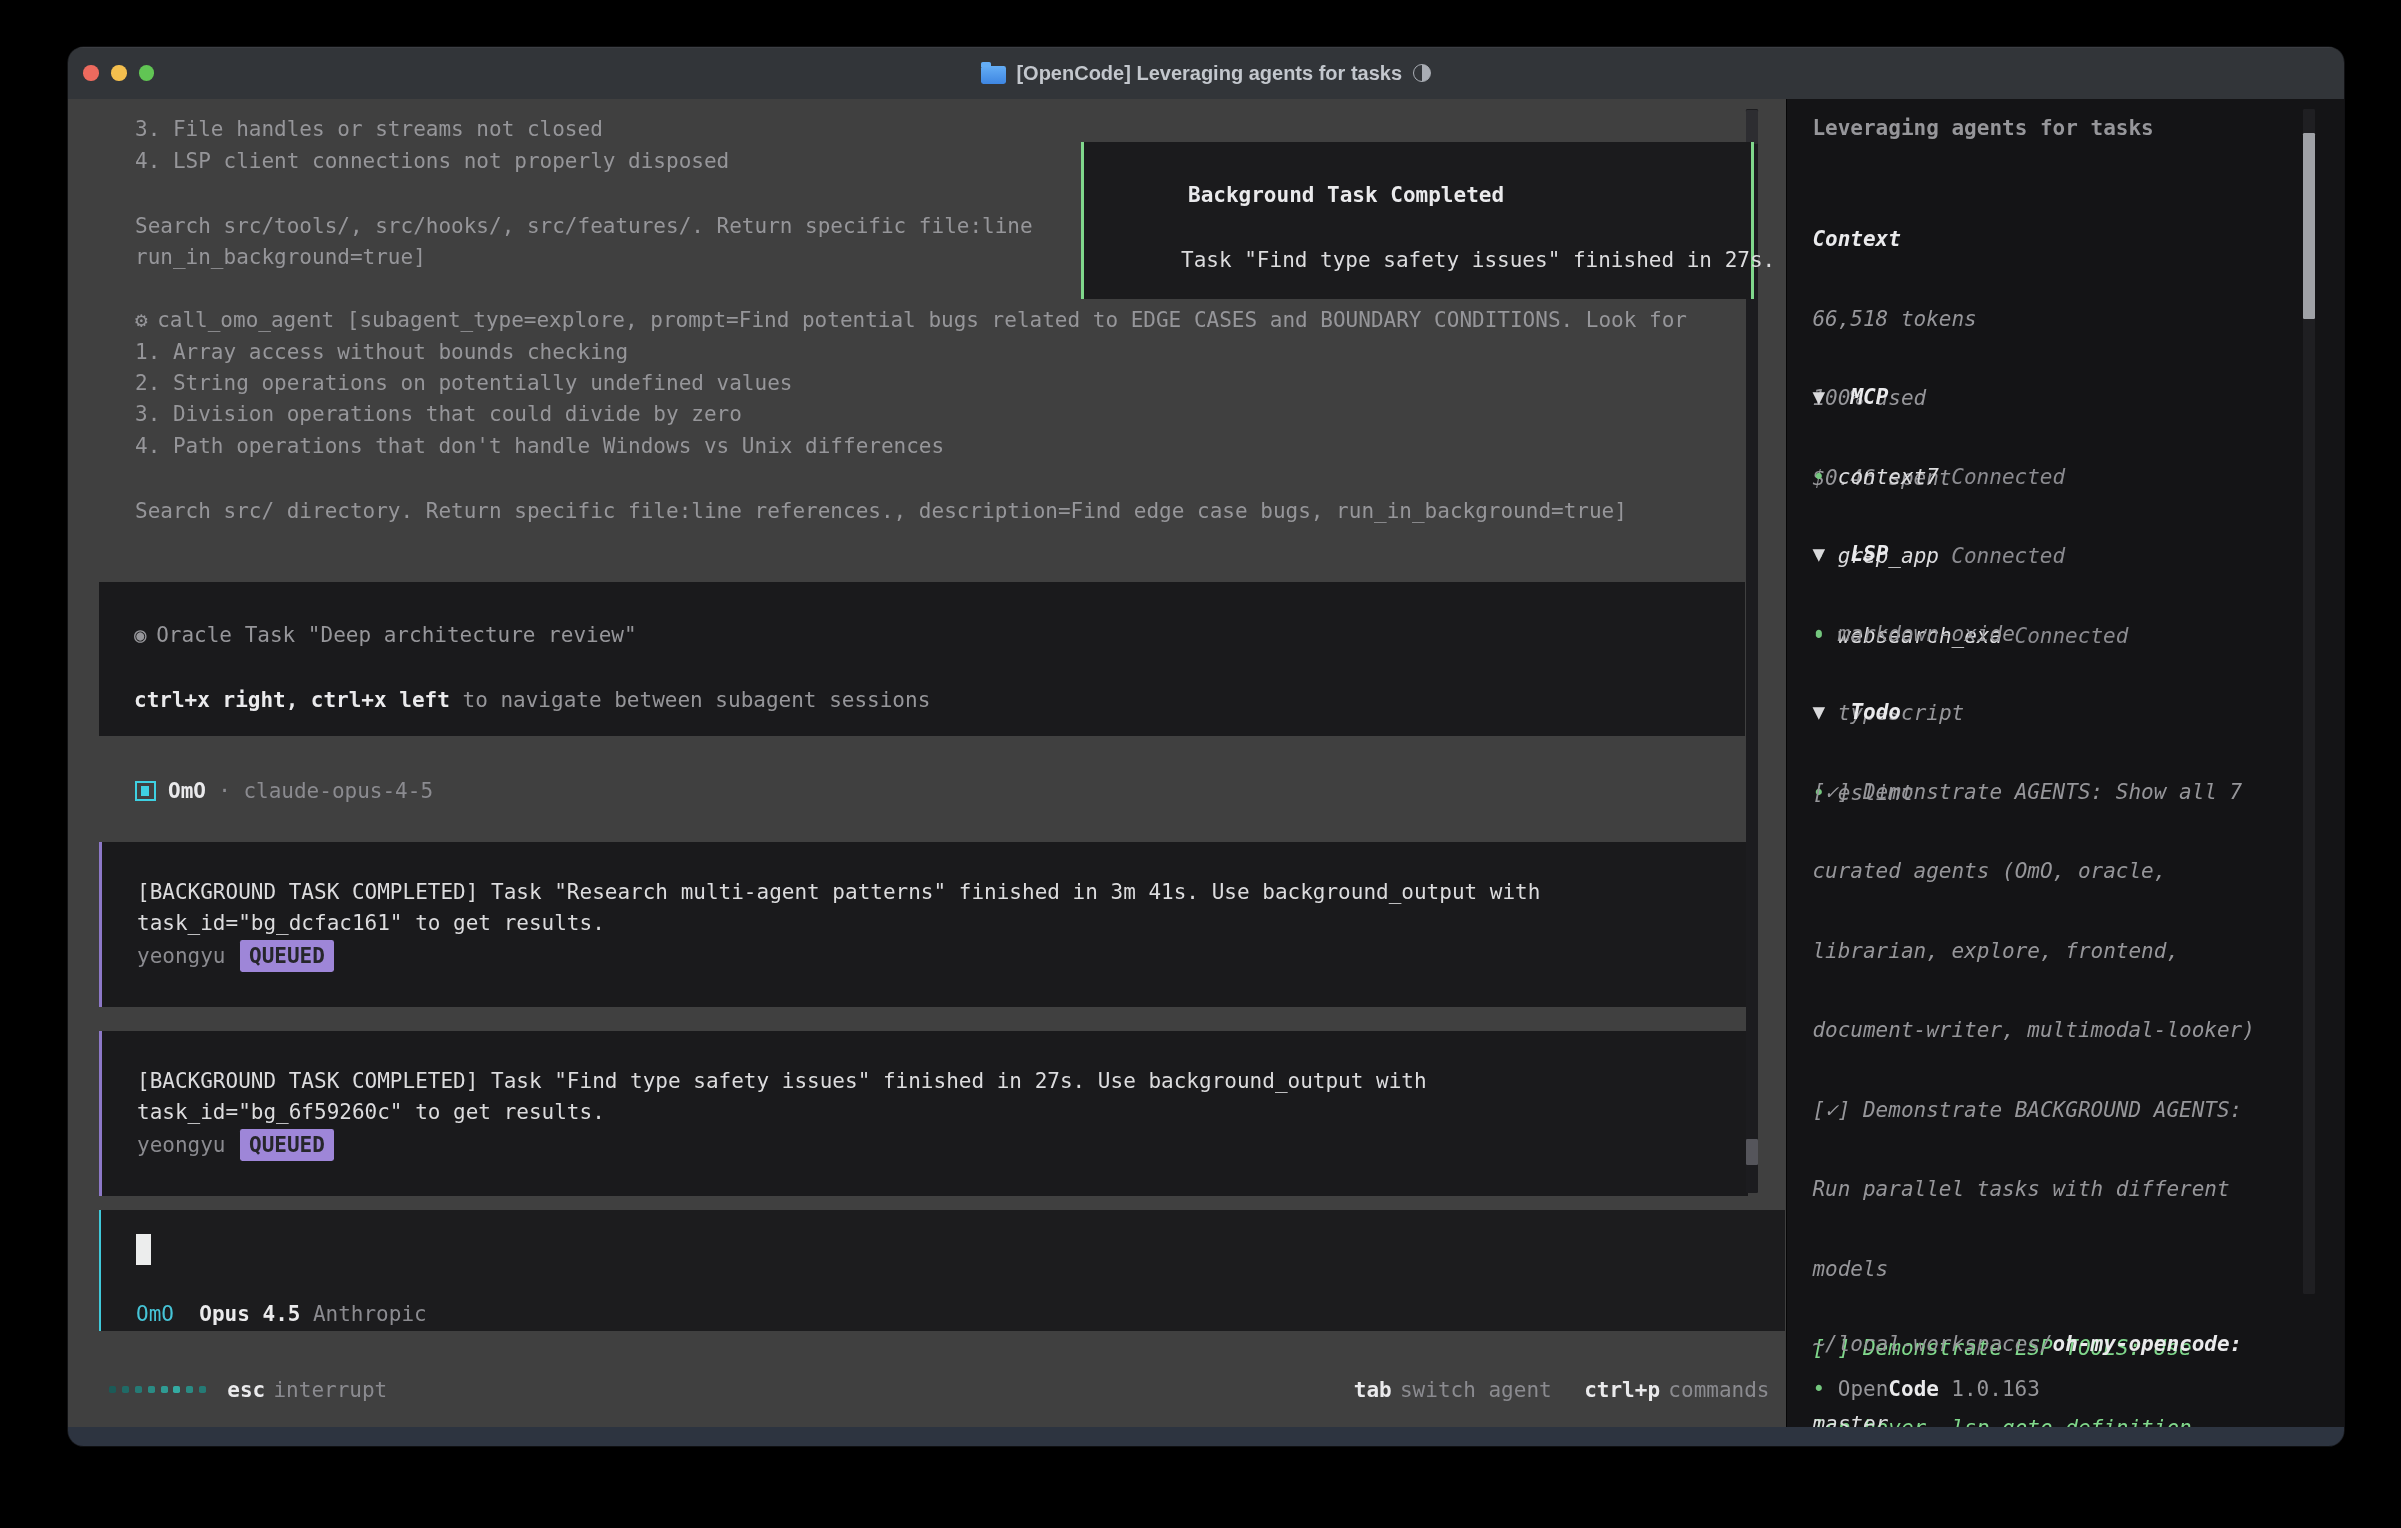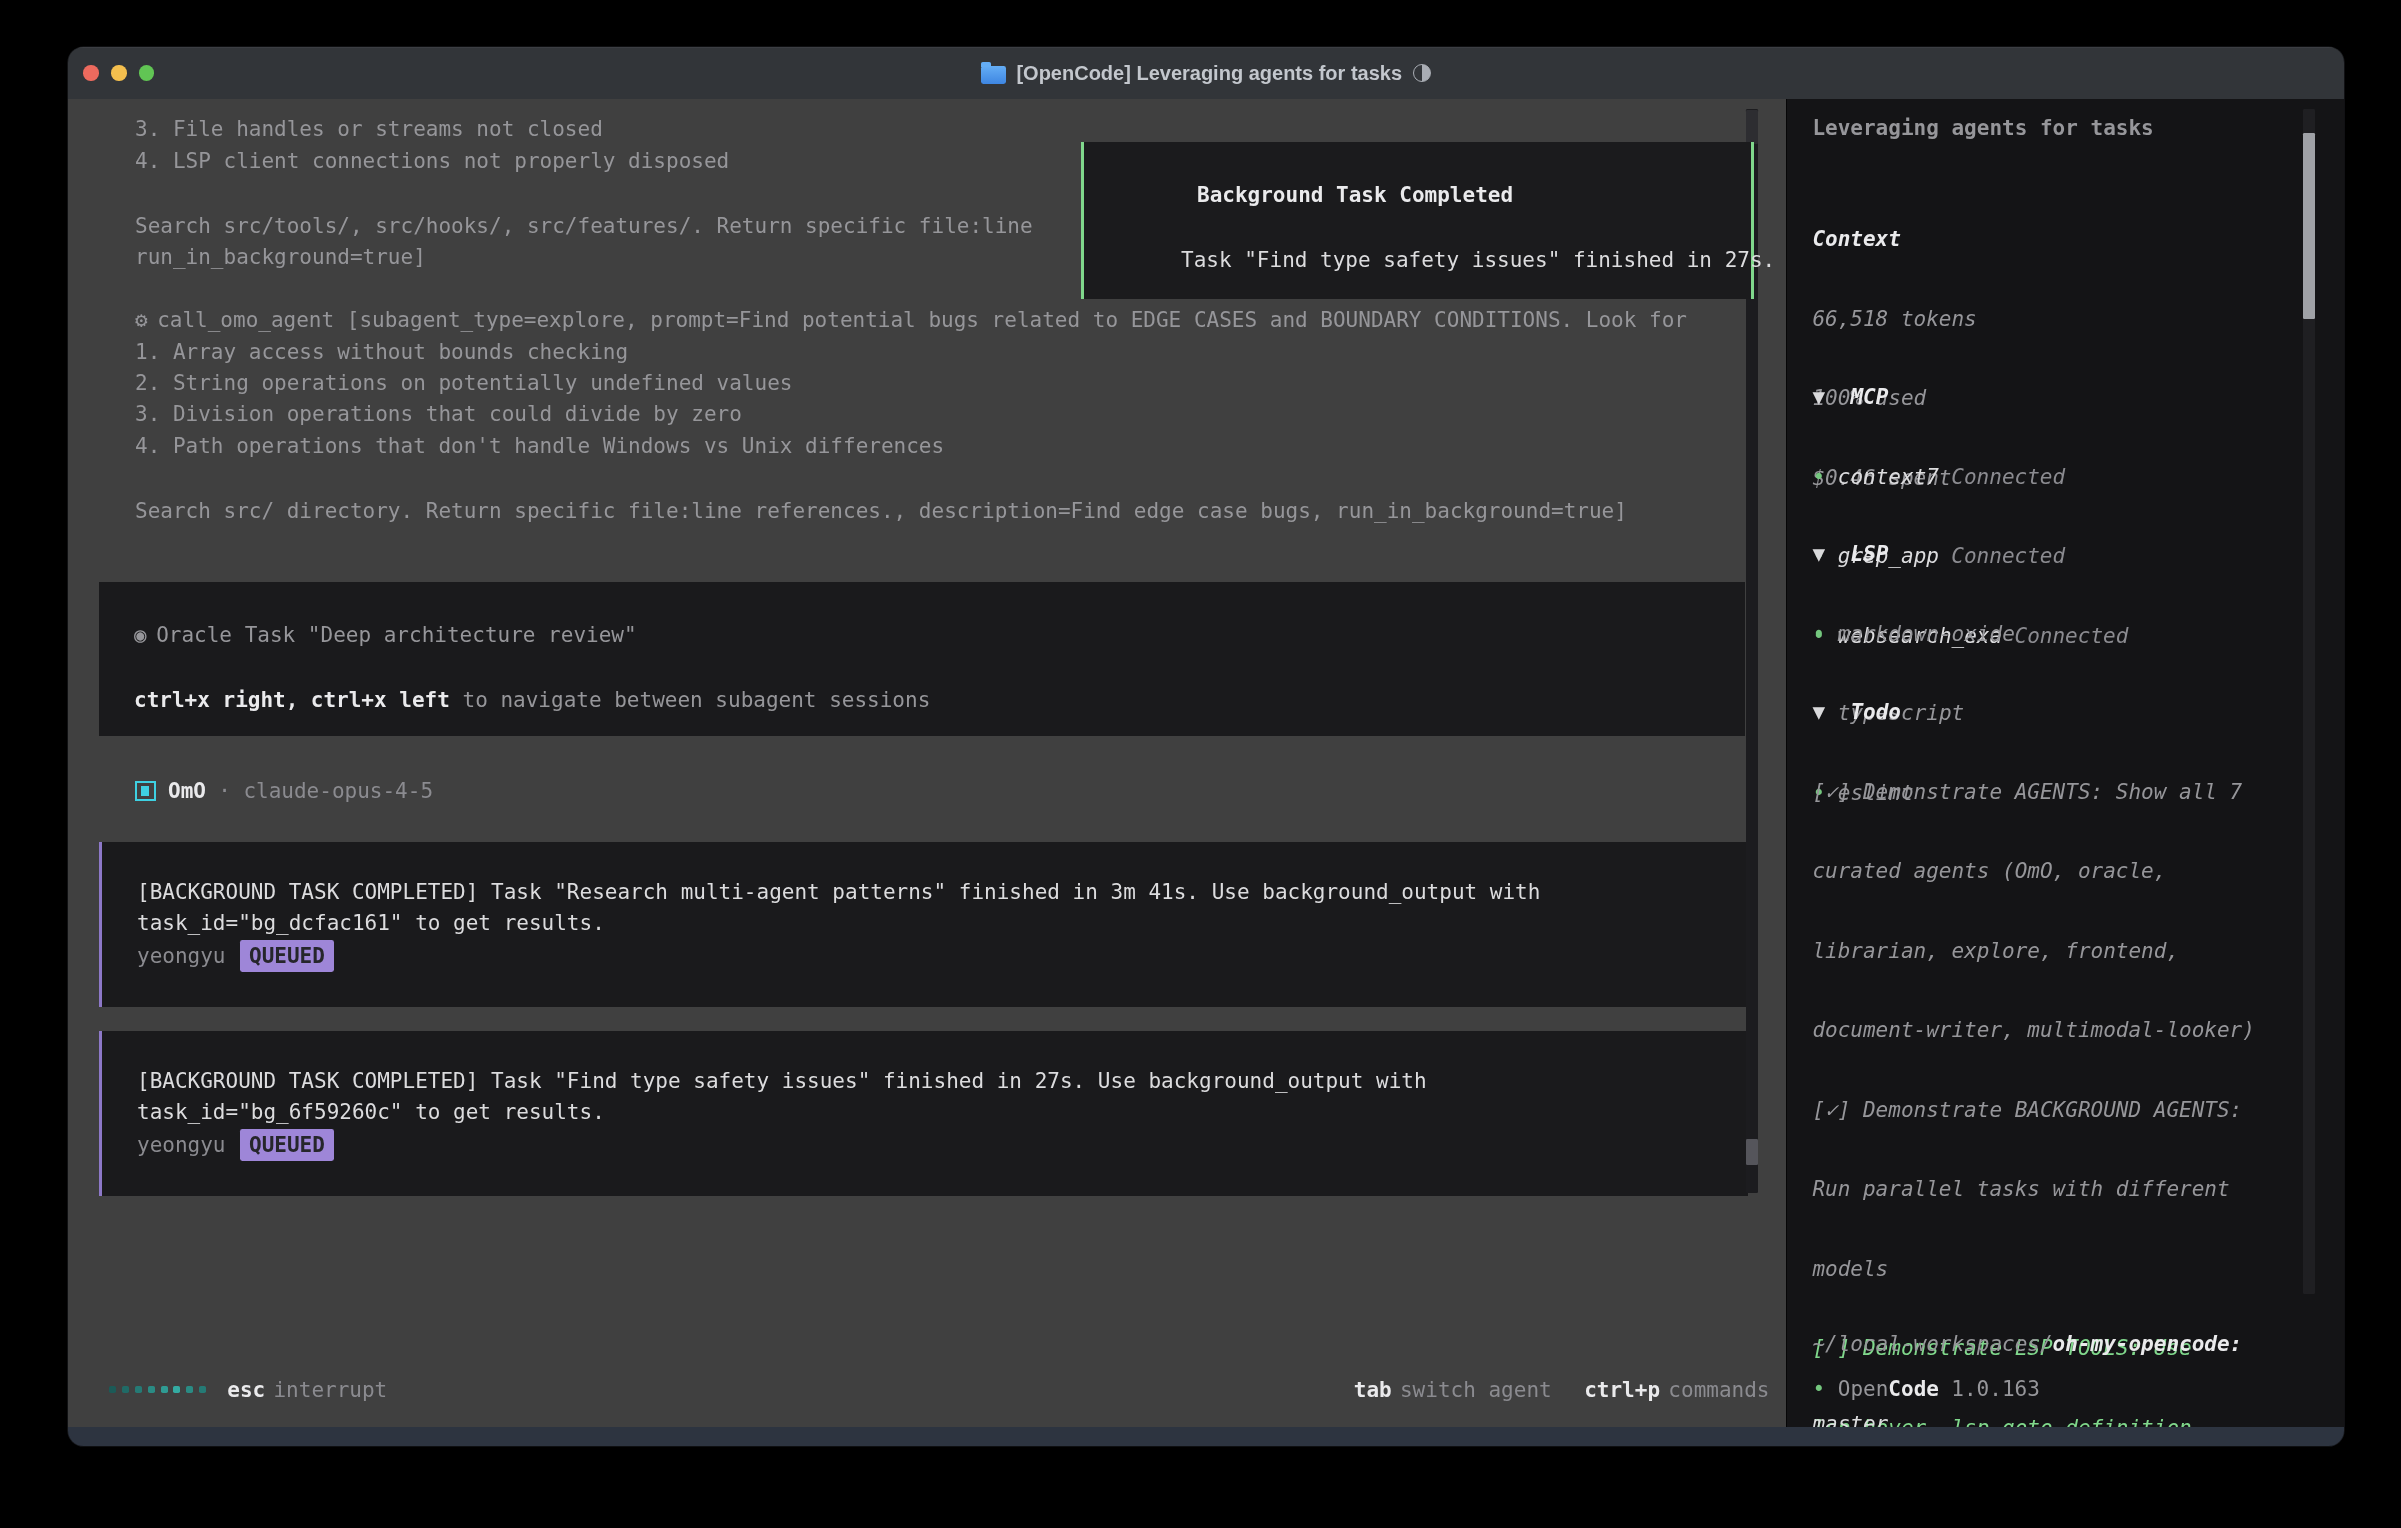--- a/index.html
+++ b/index.html
@@ -83,21 +83,21 @@
     </div>
 
     <div class="main">
 
       <div class="tl" style="top:15.4px">3. File handles or streams not closed</div>
       <div class="tl" style="top:47px">4. LSP client connections not properly disposed</div>
       <div class="tl" style="top:112px">Search src/tools/, src/hooks/, src/features/. Return specific file:line</div>
       <div class="tl" style="top:143px">run_in_background=true]</div>
 
       <div class="toast rel">
-        <div class="tl wt bold" style="top:38px;left:113px">Background Task Completed</div>
+        <div class="tl wt bold" style="top:38px;left:104px">Background Task Completed</div>
         <div class="tl wt2" style="top:103px;left:97px">Task "Find type safety issues" finished in 27s.</div>
       </div>
 
       <div class="tl" style="top:206px"><span style="margin-right:9.5px">⚙</span><span>call_omo_agent [subagent_type=explore, prompt=Find potential bugs related to EDGE CASES and BOUNDARY CONDITIONS. Look for</span></div>
       <div class="tl" style="top:238px">1. Array access without bounds checking</div>
       <div class="tl" style="top:269px">2. String operations on potentially undefined values</div>
       <div class="tl" style="top:300px">3. Division operations that could divide by zero</div>
       <div class="tl" style="top:332px">4. Path operations that don't handle Windows vs Unix differences</div>
       <div class="tl" style="top:397px">Search src/ directory. Return specific file:line references., description=Find edge case bugs, run_in_background=true]</div>
 
@@ -118,20 +118,24 @@
         <div class="tl wt2" style="top:66px">task_id="bg_dcfac161" to get results.</div>
         <div class="tl" style="top:98px"><span class="dim2">yeongyu</span><span class="badge">QUEUED</span></div>
       </div>
 
       <div class="box card rel" style="top:932px;height:165px">
         <div class="tl wt2" style="top:35px">[BACKGROUND TASK COMPLETED] Task "Find type safety issues" finished in 27s. Use background_output with</div>
         <div class="tl wt2" style="top:66px">task_id="bg_6f59260c" to get results.</div>
         <div class="tl" style="top:98px"><span class="dim2">yeongyu</span><span class="badge">QUEUED</span></div>
       </div>
 
+      <div class="inputbox rel">
+        <span class="cursor"></span>
+        <div class="tl" style="top:89px"><span class="cyan">OmO</span><span class="wt bold" style="margin-left:25.4px">Opus 4.5</span><span class="dim2 gap">Anthropic</span></div>
+      </div>
 
       <div class="status">
         <div class="sb-left">
           <span class="spin"><i></i><i></i><i></i><i></i><i></i><i></i><i></i><i></i></span>
           <span class="wt bold">esc</span>
           <span class="dim2" style="margin-left:8.3px">interrupt</span>
         </div>
         <div class="sb-right">
           <span class="wt bold">tab</span>
           <span class="dim2" style="margin-left:8.3px">switch agent</span>

